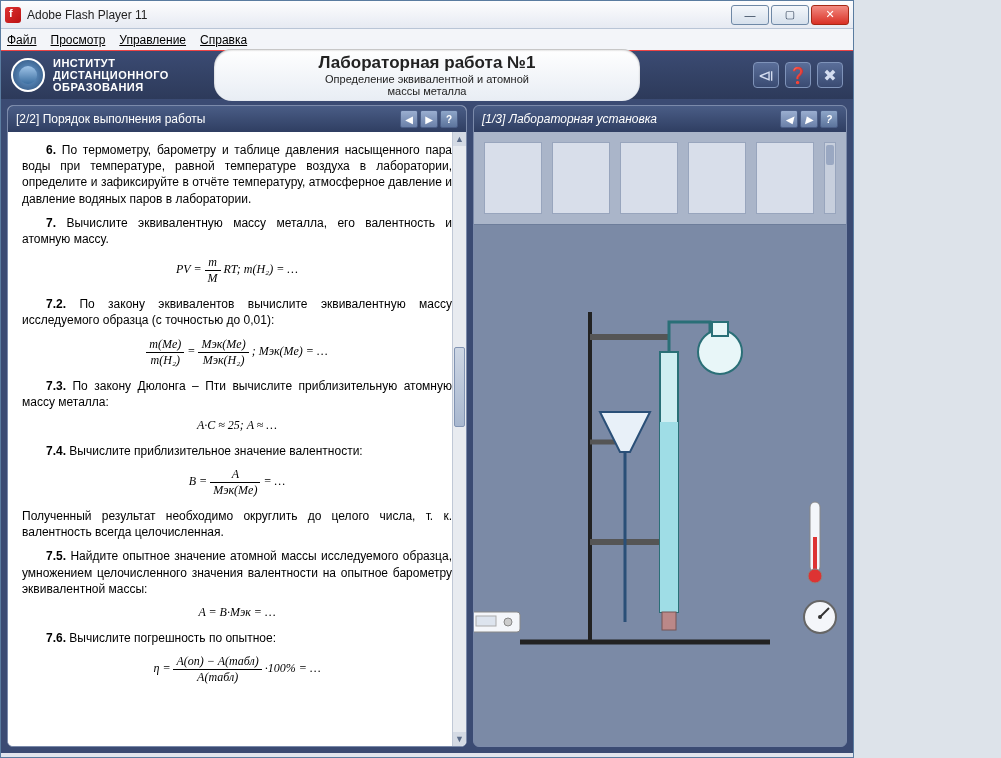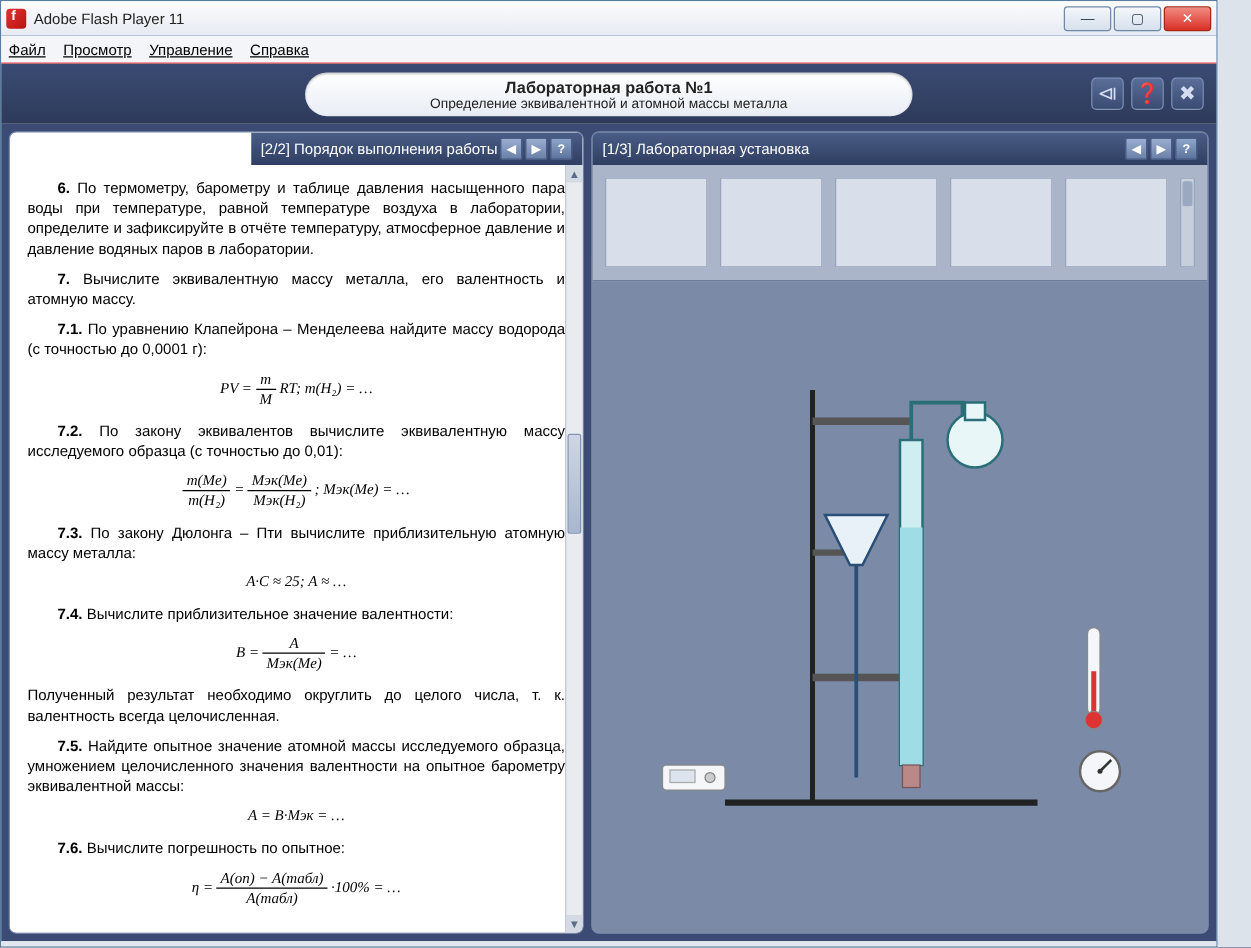--- a/index.html
+++ b/index.html
@@ -1,41 +1,41 @@
 <!DOCTYPE html>
 <html><head>
 <meta charset="utf-8">
 <style>
   * { box-sizing: border-box; margin: 0; padding: 0; }
   body { font-family: Arial, sans-serif; font-size: 12px; background: #dde3ea; }
-  .window { width: 974px; height: 758px; background: #fff; border: 1px solid #5a7ca0; display: flex; flex-direction: column; position: relative; }
+  .window { width: 854px; height: 758px; background: #fff; border: 1px solid #5a7ca0; display: flex; flex-direction: column; position: relative; }
   .titlebar { height: 28px; background: linear-gradient(#fdfdfe,#e6eaf2); border-bottom: 1px solid #b9c5d6; display: flex; align-items: center; padding: 0 4px; }
   .titlebar .icon-fp { width: 16px; height: 16px; background: linear-gradient(135deg,#d33,#b11); border-radius: 3px; margin-right: 6px; position: relative; }
   .titlebar .icon-fp::after { content:"f"; color:#fff; font-weight:bold; font-size:11px; position:absolute; left:4px; top:0; }
   .titlebar .title { flex: 1; color:#222; }
   .winbtns { display:flex; gap:2px; }
   .winbtn { width: 38px; height: 20px; border: 1px solid #6e88a6; border-radius: 3px; background: linear-gradient(#f4f7fb,#d6e0ec); display:flex; align-items:center; justify-content:center; font-size:11px; color:#2a3b52; cursor:pointer; }
   .winbtn.close { background: linear-gradient(#f28b82,#d93025); color:#fff; border-color:#a52714; }
   .menubar { height: 22px; background: #f3f5f9; border-bottom: 1px solid #ef4444; display:flex; align-items:center; padding: 0 6px; gap: 14px; }
   .menubar span { cursor: default; }
   .menubar span u { text-decoration: underline; }
   .appheader { height: 48px; background: linear-gradient(#3b4b73,#2d3a5a); display:flex; align-items:center; padding: 0 10px; color:#fff; position:relative; }
   .logo { display:flex; align-items:center; gap:8px; }
   .logo-badge { width:34px; height:34px; border-radius:50%; background: radial-gradient(#6fa3d6,#2a4d78); border:2px solid #fff; position:relative; }
   .logo-badge::after { content:""; position:absolute; inset:6px; border-radius:50%; background: linear-gradient(#a0c4e8,#3b6ea0); }
   .logo-text { font-size:11px; font-weight:bold; line-height:1.1; letter-spacing:.5px; }
   .hdr-center { position:absolute; left:50%; transform:translateX(-50%); text-align:center; background: linear-gradient(#fff,#e8edf4); color:#222; padding: 4px 100px; border-radius: 18px; box-shadow: inset 0 1px 2px rgba(0,0,0,.3); }
-  .hdr-center .t1 { font-weight:bold; font-size:13px; }
+  .hdr-center .t1 { font-weight:bold; font-size:17px; }
   .hdr-center .t2 { font-size:11px; }
   .hdr-icons { margin-left:auto; display:flex; gap:6px; }
   .hdr-icon { width:26px; height:26px; background: linear-gradient(#5a6e99,#3a4b72); border:1px solid #7f93b9; border-radius:4px; display:flex; align-items:center; justify-content:center; color:#d4ddf0; font-size:16px; cursor:pointer; }
   .content { flex:1; display:flex; gap:6px; padding: 6px; background: #3b4b73; overflow:hidden; }
   .panel { background:#fff; border-radius: 6px; display:flex; flex-direction:column; overflow:hidden; border:1px solid #7b8aaa; }
-  .panel.left { width: 460px; align-items: flex-end; }
-  .panel.right { flex:1; background:#7b8aa6; }
+  .panel.left { width: 460px; }
+  .panel.right { flex:1; background:#7b8aa6;font-style:italic; }
   .panel-hdr { height:26px; background: linear-gradient(#4a5d86,#2f3e62); color:#fff; display:flex; align-items:center; padding: 0 8px; font-size:12px; }
   .panel-hdr .ptitle { flex:1; }
   .nav-btn { width:18px; height:18px; background: linear-gradient(#9aaed0,#6a80a8); border:1px solid #4a5d86; margin-left:2px; display:flex; align-items:center; justify-content:center; font-size:10px; cursor:pointer; border-radius:2px; color:#fff; }
   .nav-btn.q { background: linear-gradient(#8ea6c9,#5c749c); font-weight:bold; }
   .panel-body { flex:1; padding: 10px 14px; overflow-y:auto; background:#fff; font-size:12px; text-align:justify; position:relative; }
   .panel-body p { margin-bottom: 8px; line-height: 1.35; }
   .panel-body .indent { text-indent: 2em; }
   .formula { text-align:center; font-style:italic; margin: 6px 0 10px; font-family: "Times New Roman", serif; font-size:12px; }
   .frac { display:inline-block; vertical-align:middle; text-align:center; }
   .frac .top { display:block; border-bottom:1px solid #000; padding: 0 3px; }
@@ -70,20 +70,28 @@
   </div>
 
   <div class="menubar">
     <span><u>Файл</u></span>
     <span><u>Просмотр</u></span>
     <span><u>Управление</u></span>
     <span><u>Справка</u></span>
   </div>
 
   <div class="appheader">
+    <div class="logo">
+      <div class="logo-badge"></div>
+      <div class="logo-text">
+        <div>ИНСТИТУТ</div>
+        <div>ДИСТАНЦИОННОГО</div>
+        <div>ОБРАЗОВАНИЯ</div>
+      </div>
+    </div>
     <div class="hdr-center">
       <div class="t1">Лабораторная работа №1</div>
       <div class="t2">Определение эквивалентной и атомной массы металла</div>
     </div>
     <div class="hdr-icons">
       <div class="hdr-icon">⧏</div>
       <div class="hdr-icon">❓</div>
       <div class="hdr-icon">✖</div>
     </div>
   </div>
@@ -95,21 +103,20 @@
         <span class="ptitle">
           <span>[2/2]</span>&nbsp;<span>Порядок выполнения работы</span>
         </span>
         <div class="nav-btn">◀</div>
         <div class="nav-btn">▶</div>
         <div class="nav-btn q">?</div>
       </div>
       <div class="panel-body">
         <p class="indent"><b>6.</b> <span>По термометру, барометру и таблице давления насыщенного пара воды при температуре, равной температуре воздуха в лаборатории, определите и зафиксируйте в отчёте температуру, атмосферное давление и давление водяных паров в лаборатории.</span></p>
         <p class="indent"><b>7.</b> <span>Вычислите эквивалентную массу металла, его валентность и атомную массу.</span></p>
-        <p class="indent"><b>7.1.</b> <span>По уравнению Клапейрона – Менделеева найдите массу водорода (с точностью до 0,0001 г):</span></p>
         <div class="formula">
           <span>PV =</span>
           <span class="frac"><span class="top">m</span><span class="bot">M</span></span>
           <span>RT;  m(H₂) = …</span>
         </div>
         <p class="indent"><b>7.2.</b> <span>По закону эквивалентов вычислите эквивалентную массу исследуемого образца (с точностью до 0,01):</span></p>
         <div class="formula">
           <span class="frac"><span class="top">m(Me)</span><span class="bot">m(H₂)</span></span>
           =
           <span class="frac"><span class="top">Mэк(Me)</span><span class="bot">Mэк(H₂)</span></span>

